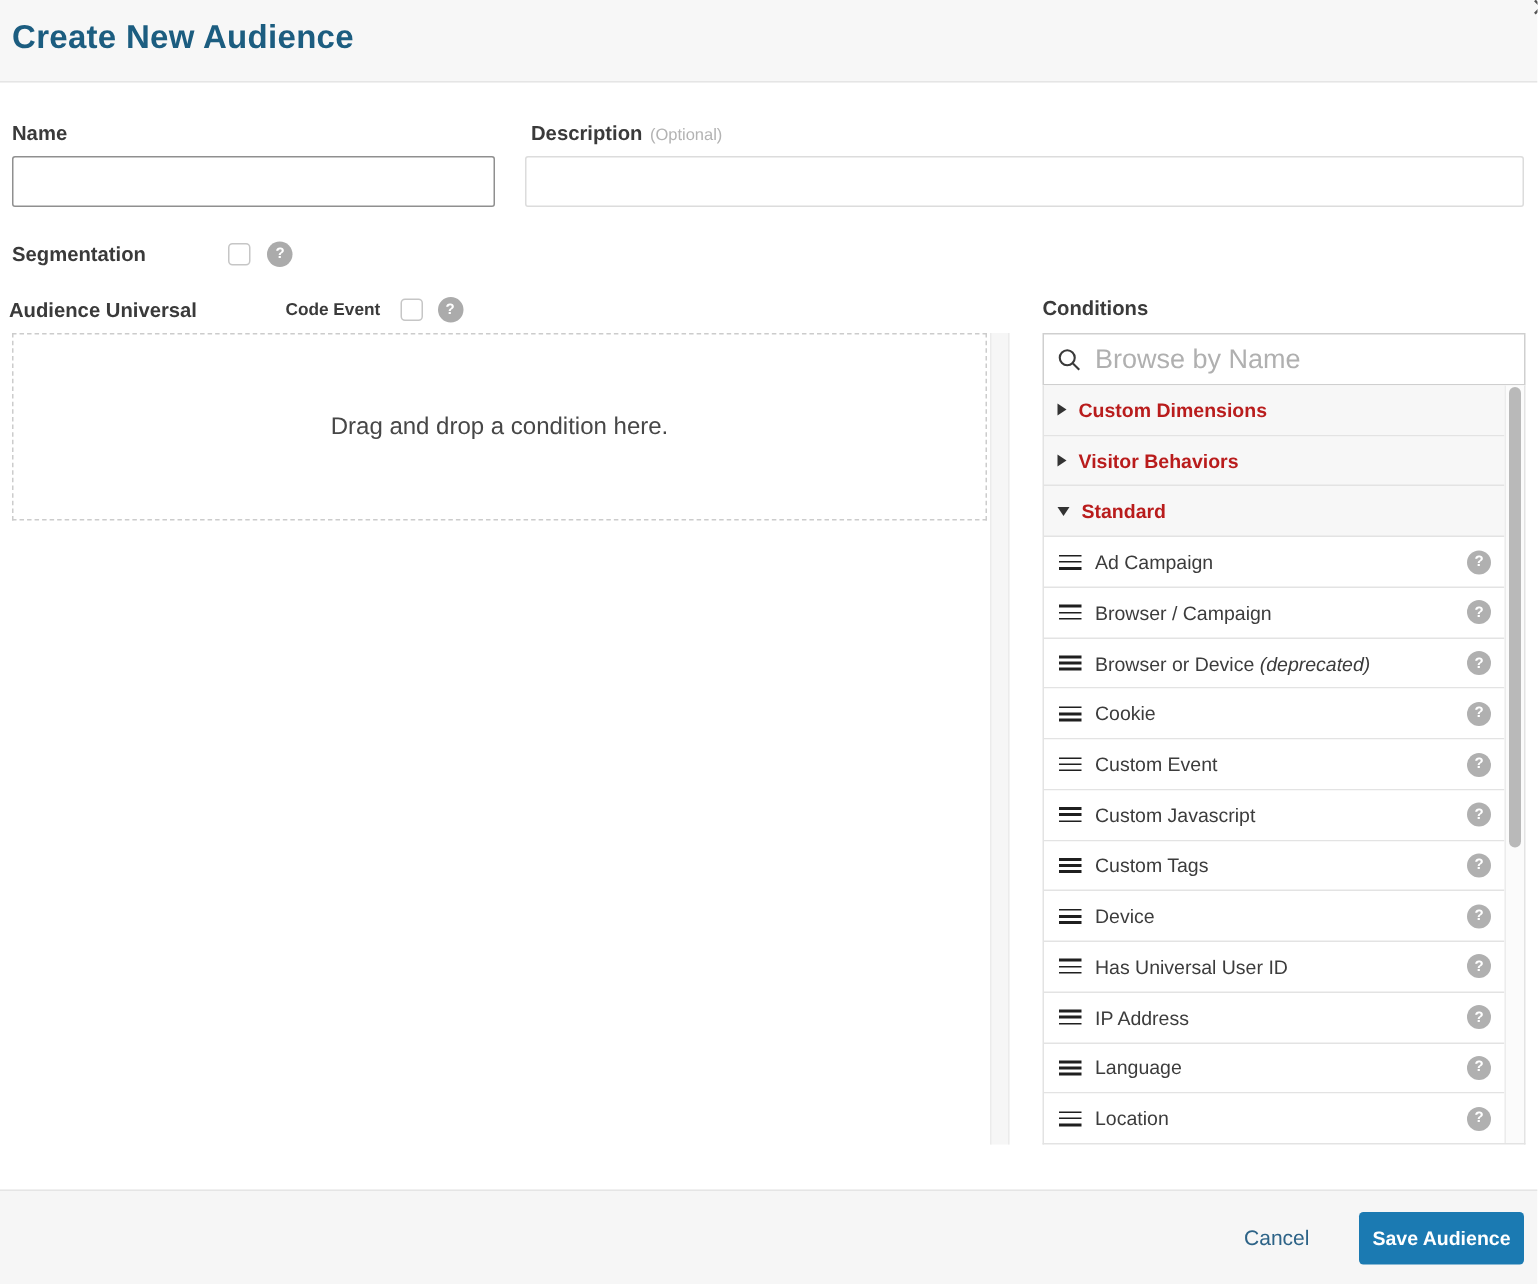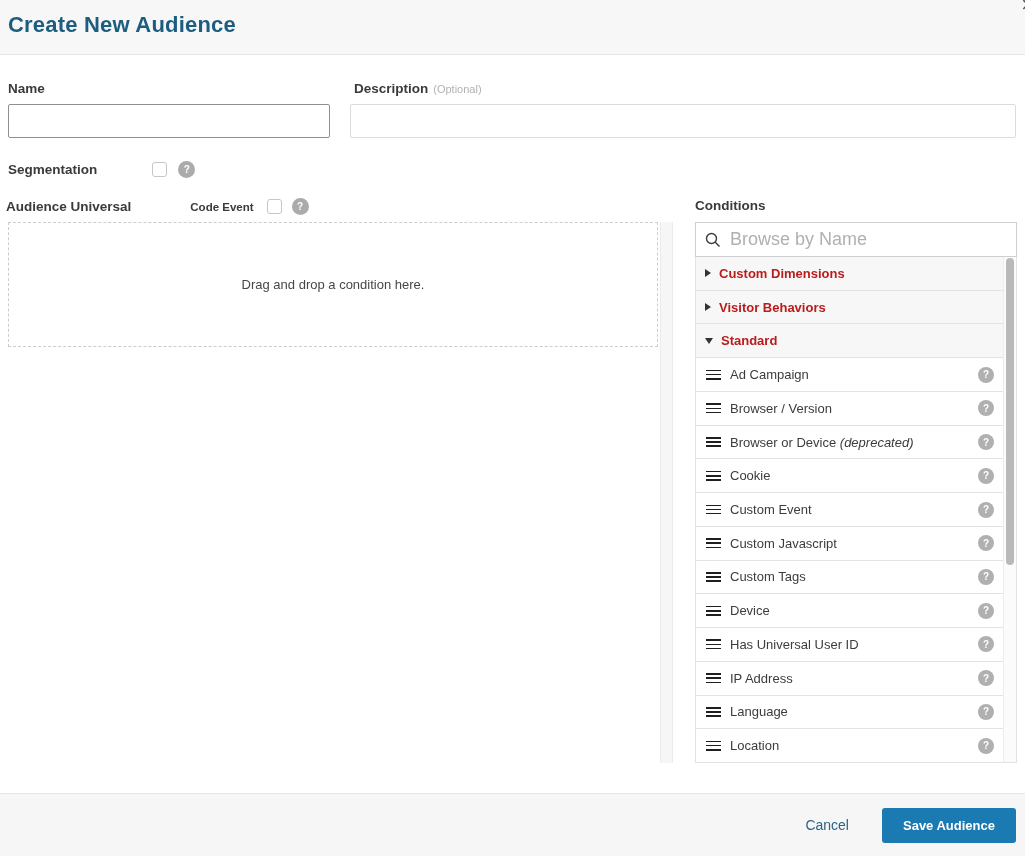--- a/index.html
+++ b/index.html
@@ -55,21 +55,21 @@
   .builder-head { position:absolute; left:6px; top:198px; display:flex; align-items:center; }
   .builder-label { font-size:13.5px; font-weight:600; color:#3a3a3a; }
   .codemode-label { font-size:11.5px; font-weight:600; color:#3a3a3a; margin-left:59px; }
   .builder-head .cbox { margin-left:13px; }
   .builder-head .help { margin-left:10px; }
 
   .dropzone {
     position:absolute; left:8px; top:222px; width:650px; height:125px;
     border:1px dashed #cccccc; display:flex; align-items:center; justify-content:center;
   }
-  .dropzone-text { font-size:13px; color:#474747; }
+  .dropzone-text { font-size:16px; color:#474747; }
 
   .left-scroll-track {
     position:absolute; left:660px; top:222px; width:13px; height:541px;
     background:#f6f6f6; border-left:1px solid #ebebeb; border-right:1px solid #ebebeb;
   }
 
   
   .panel-title { position:absolute; left:695px; top:198px; font-size:13.5px; font-weight:600; color:#3a3a3a; }
   .search-box {
     position:absolute; left:695px; top:222px; width:322px; height:35px;
@@ -115,21 +115,21 @@
   }
 
   
   .dlg-footer {
     position:absolute; left:0; top:793px; width:1025px; height:63px;
     background:#f6f6f6; border-top:1px solid #e5e5e5;
     display:flex; align-items:center; justify-content:flex-end; padding-right:9px;
   }
   .cancel-link { font-size:14px; color:#2d6387; cursor:pointer; margin-right:33px; }
   .save-btn {
-    height:35px; padding:0 21px; background:#1b7ab2; color:#fff; border:none;
+    height:35px; padding:0 9px; background:#1b7ab2; color:#fff; border:none;
     border-radius:3px; font-size:13px; font-weight:700; cursor:pointer;
     font-family:"Liberation Sans", sans-serif;
   }
 </style>
 </head>
 <body>
 
 <div class="dlg-header">
   <div class="dlg-title">Create New Audience</div>
 </div>
@@ -198,21 +198,21 @@
     <span class="item-label">Ad Campaign</span>
     <span class="item-help">?</span>
   </div>
 
   <div class="row item-row">
     <span class="hamburger">
           <i></i>
           <i></i>
           <i></i>
         </span>
-    <span class="item-label">Browser / Version</span>
+    <span class="item-label">Browser / Campaign</span>
     <span class="item-help">?</span>
   </div>
 
   <div class="row item-row">
     <span class="hamburger">
           <i></i>
           <i></i>
           <i></i>
         </span>
     <span class="item-label">Browser or Device <span class="item-suffix">(deprecated)</span></span>

